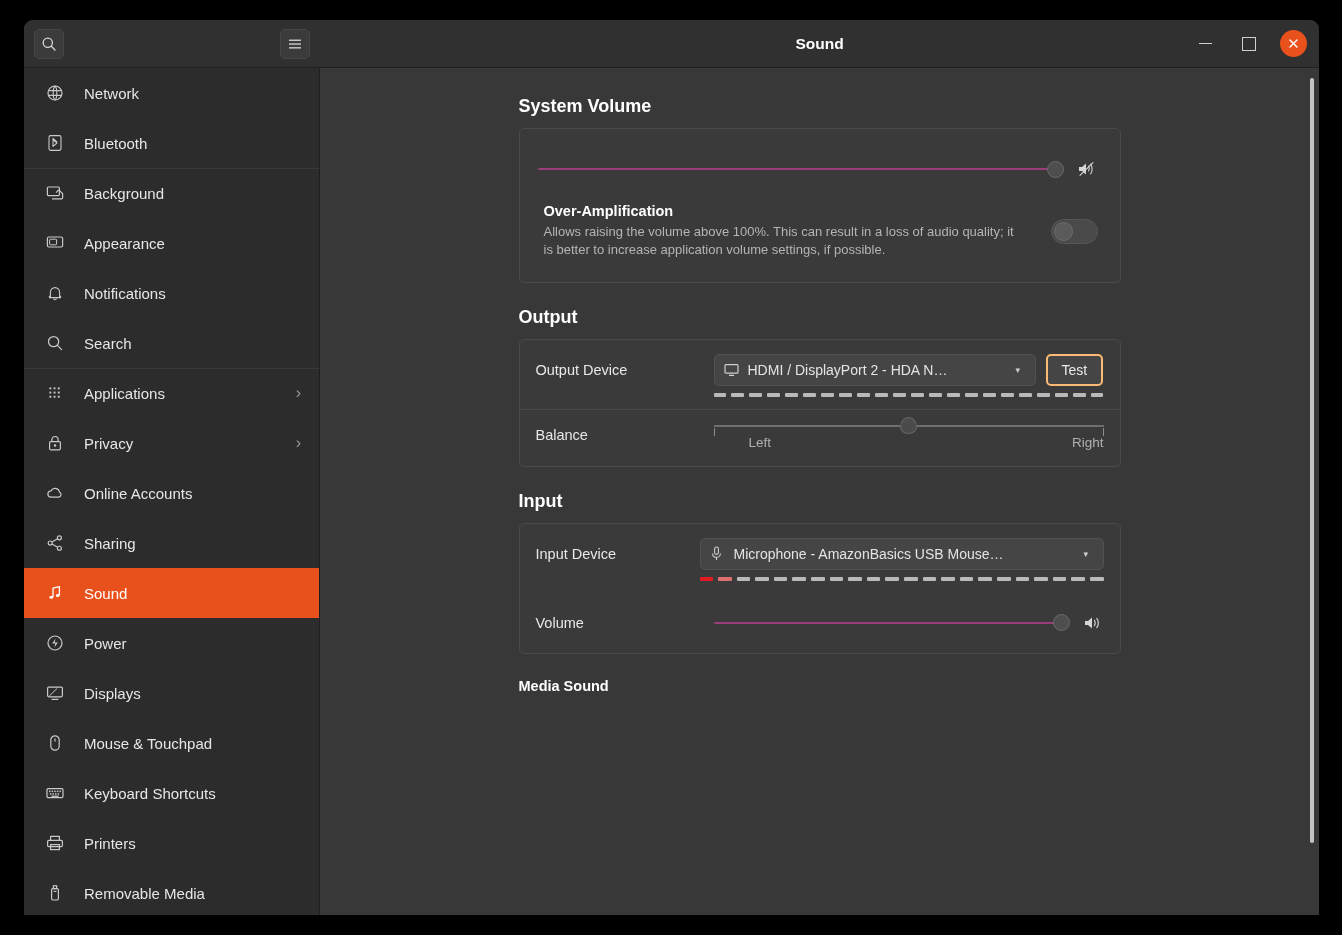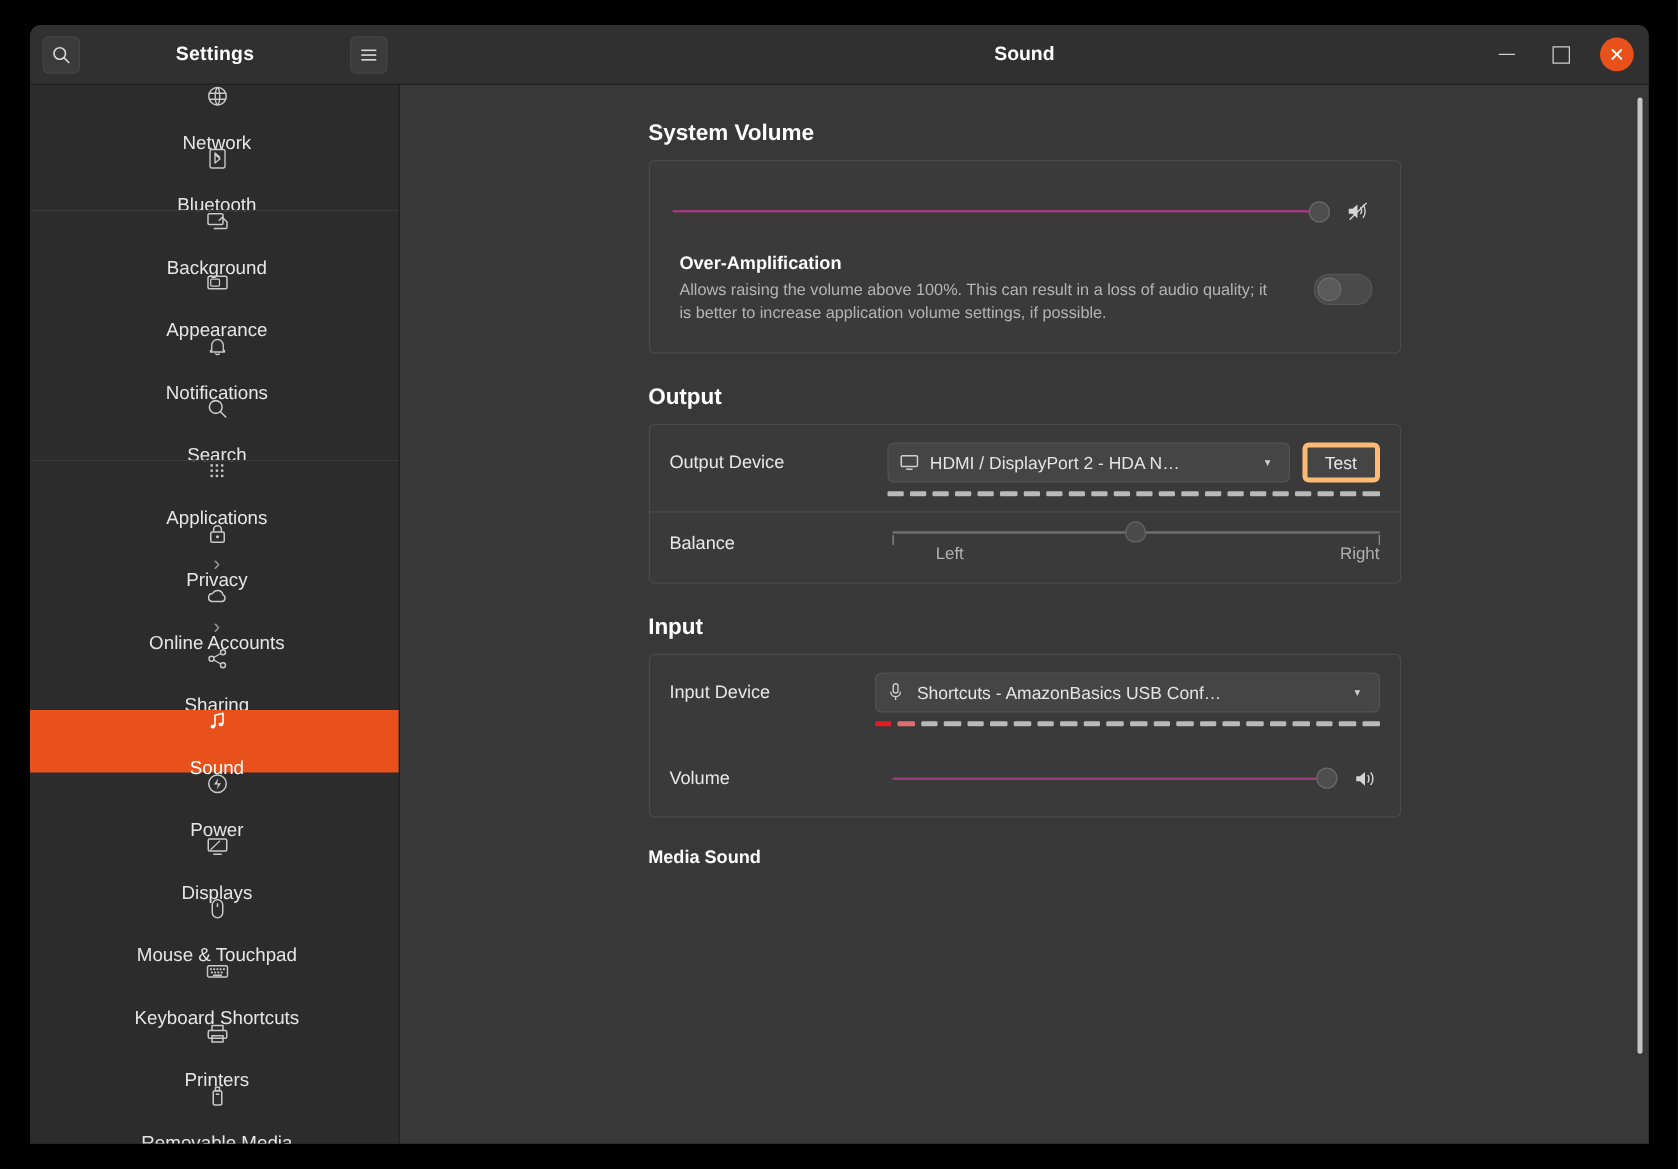--- a/index.html
+++ b/index.html
@@ -102,21 +102,20 @@
   }
   .nav-item {
     display: flex; align-items: center;
     height: 50px;
     padding: 0 18px 0 22px;
     color: #e6e6e6;
     font-size: 15px;
     cursor: pointer;
     gap: 20px;
     position: relative;
-    flex-direction: column;
   }
   .nav-item.selected { background: #e8501c; color: #ffffff; }
   .nav-item.sep-top::before {
     content: ""; position: absolute; left: 0; right: 0; top: 0;
     height: 1px; background: #383838;
   }
   .nav-ico { width: 18px; height: 18px; flex: 0 0 18px; display: flex; align-items: center; justify-content: center; color: #c9c9c9; }
   .nav-item.selected .nav-ico { color: #fff; }
   .nav-label { flex: 1; }
   .nav-chev { color: #9a9a9a; font-size: 16px; }
@@ -224,21 +223,21 @@
     color: #e4e4e4;
     white-space: nowrap;
     overflow: hidden;
   }
   .dd-ico { width: 16px; flex: 0 0 16px; color: #cfcfcf; display: flex; align-items: center; }
   .dd-text { flex: 1; overflow: hidden; text-overflow: ellipsis; }
   .dd-arrow { font-size: 9px; color: #cfcfcf; flex: 0 0 10px; }
 
   .btn {
     background: #454545;
-    border: 4px solid #fdba74;
+    border: 2px solid #fdba74;
     border-radius: 5px;
     height: 32px;
     padding: 0 14px;
     color: #e8e8e8;
     font-size: 14px;
     font-family: inherit;
     cursor: pointer;
   }
 
   
@@ -296,21 +295,20 @@
 
   <div class="titlebars">
 
     <div class="sidebar-head">
       <div class="hdr-btn">
         <svg width="16" height="16" viewBox="0 0 16 16" fill="none">
           <circle cx="6.8" cy="6.8" r="4.6" stroke="#d8d8d8" stroke-width="1.3"></circle>
           <line x1="10.3" y1="10.3" x2="14" y2="14" stroke="#d8d8d8" stroke-width="1.3" stroke-linecap="round"></line>
         </svg>
       </div>
-      <div class="sidebar-title">Settings</div>
       <div class="spacer"></div>
       <div class="hdr-btn">
         <svg width="16" height="14" viewBox="0 0 16 14">
           <rect x="2" y="2.6" width="12" height="1.3" fill="#d8d8d8"></rect>
           <rect x="2" y="6.4" width="12" height="1.3" fill="#d8d8d8"></rect>
           <rect x="2" y="10.2" width="12" height="1.3" fill="#d8d8d8"></rect>
         </svg>
       </div>
     </div>
 
@@ -622,21 +620,21 @@
               <div class="device-stack">
                 <div class="device-ctrls">
                   <div class="dd" style="width:404px">
                     <span class="dd-ico">
                       <svg width="13" height="15" viewBox="0 0 13 15" fill="none">
                         <rect x="4.6" y="1" width="3.8" height="7.4" rx="1.9" stroke="#cfcfcf" stroke-width="1.1"></rect>
                         <path d="M2.6 7.4c0 2.2 1.7 3.9 3.9 3.9s3.9-1.7 3.9-3.9" stroke="#cfcfcf" stroke-width="1.1" fill="none"></path>
                         <line x1="6.5" y1="11.3" x2="6.5" y2="14" stroke="#cfcfcf" stroke-width="1.1"></line>
                       </svg>
                     </span>
-                    <span class="dd-text">Shortcuts - AmazonBasics USB Conf…</span>
+                    <span class="dd-text">Microphone - AmazonBasics USB Mouse…</span>
                     <span class="dd-arrow">▾</span>
                   </div>
                 </div>
                 <div class="meter" id="input-meter">
                     <div class="seg" style="background: rgb(224, 27, 36);"></div>
                     <div class="seg" style="background: rgb(224, 112, 112);"></div>
                     <div class="seg"></div>
                     <div class="seg"></div>
                     <div class="seg"></div>
                     <div class="seg"></div>

